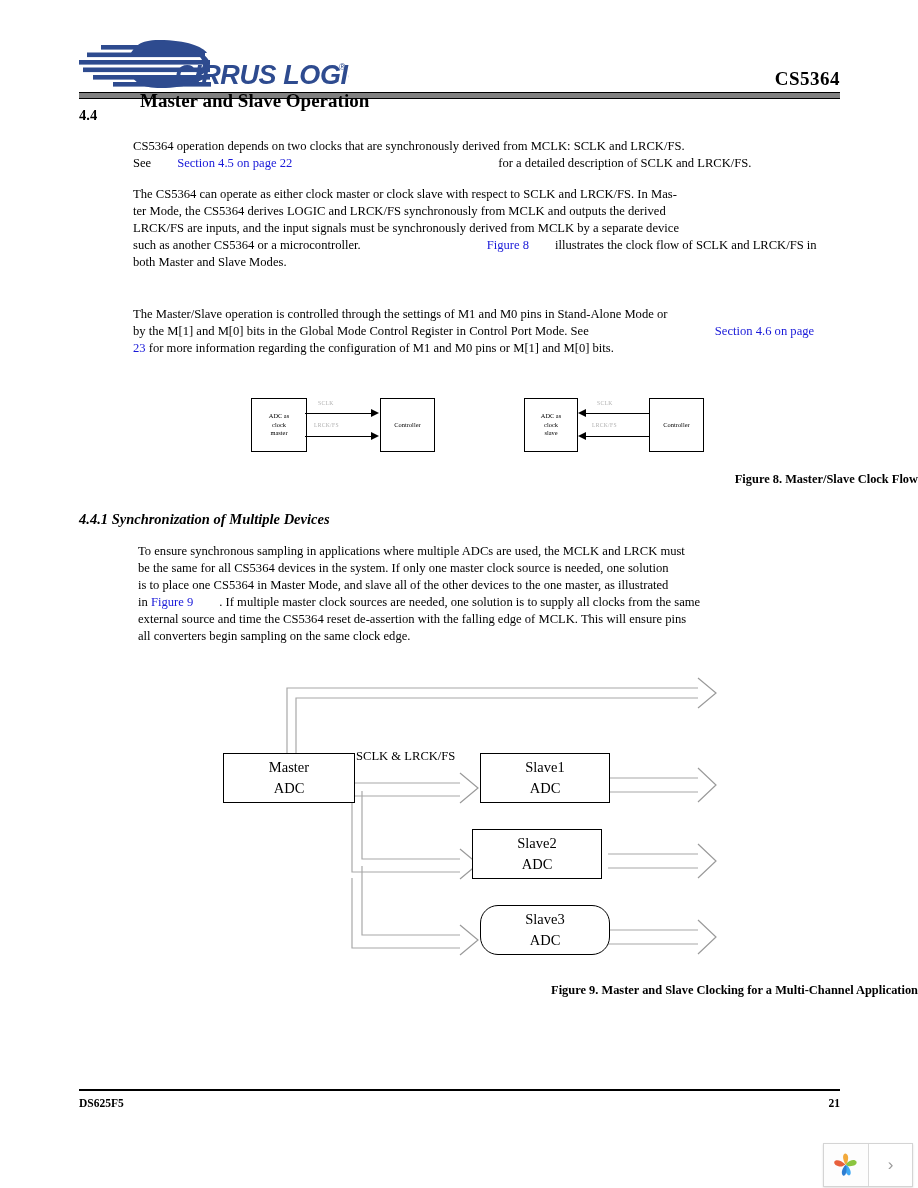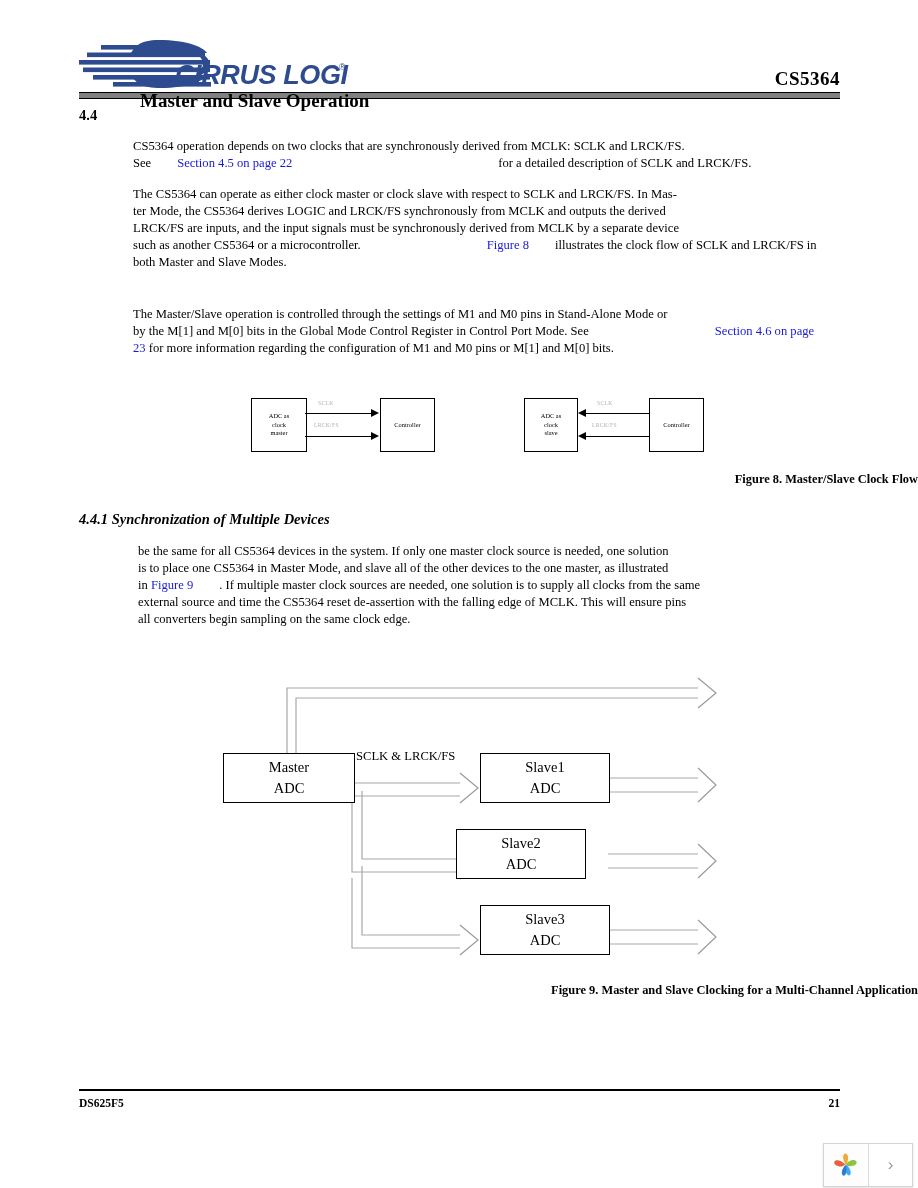--- a/index.html
+++ b/index.html
@@ -298,20 +298,21 @@
     <div class="mini-box" style="left:649px; top:10px; width:53px; height:52px;">
       <span>Controller</span>
     </div>
   </div>
 
   <div class="fig-caption" id="cap8">Figure 8.  Master/Slave Clock Flow</div>
 
   <div class="subsec">4.4.1 Synchronization of Multiple Devices</div>
 
   <div class="para" id="p4">
+    <span class="ln">To ensure synchronous sampling in applications where multiple ADCs are used, the MCLK and LRCK must</span>
     <span class="ln">be the same for all CS5364 devices in the system. If only one master clock source is needed, one solution</span>
     <span class="ln">is to place one CS5364 in Master Mode, and slave all of the other devices to the one master, as illustrated</span>
     <span class="ln">
       <span>in</span>
       <span class="lnk">Figure 9</span><span class="gap-sm"></span><span>. If multiple master clock sources are needed, one solution is to supply all clocks from the same</span>
     </span>
     <span class="ln">external source and time the CS5364 reset de-assertion with the falling edge of MCLK. This will ensure pins</span>
     <span class="ln">all converters begin sampling on the same clock edge.</span>
   </div>
 
@@ -352,26 +353,26 @@
       <span class="l2">ADC</span>
     </div>
 
     <div style="position:absolute; left:356px; top:79px; font-size:12.6px; white-space:nowrap;">SCLK &amp; LRCK/FS</div>
 
     <div class="blk" style="left:480px; top:83px; width:128px; height:48px;">
       <span class="l1">Slave1</span>
       <span class="l2">ADC</span>
     </div>
 
-    <div class="blk" style="left:456px; top:159px; width:128px; height:48px;">
+    <div class="blk" style="left:472px; top:159px; width:128px; height:48px;">
       <span class="l1">Slave2</span>
       <span class="l2">ADC</span>
     </div>
 
-    <div class="blk" style="left:480px; top:235px; width:128px; height:48px;">
+    <div class="blk" style="left:480px; top:235px; width:128px; height:48px;border-radius:18px;">
       <span class="l1">Slave3</span>
       <span class="l2">ADC</span>
     </div>
   </div>
 
   <div class="fig-caption" id="cap9">Figure 9.  Master and Slave Clocking for a Multi-Channel Application</div>
 
   <div class="footer-rule"></div>
   <div class="footer-left">DS625F5</div>
   <div class="footer-right">21</div>

